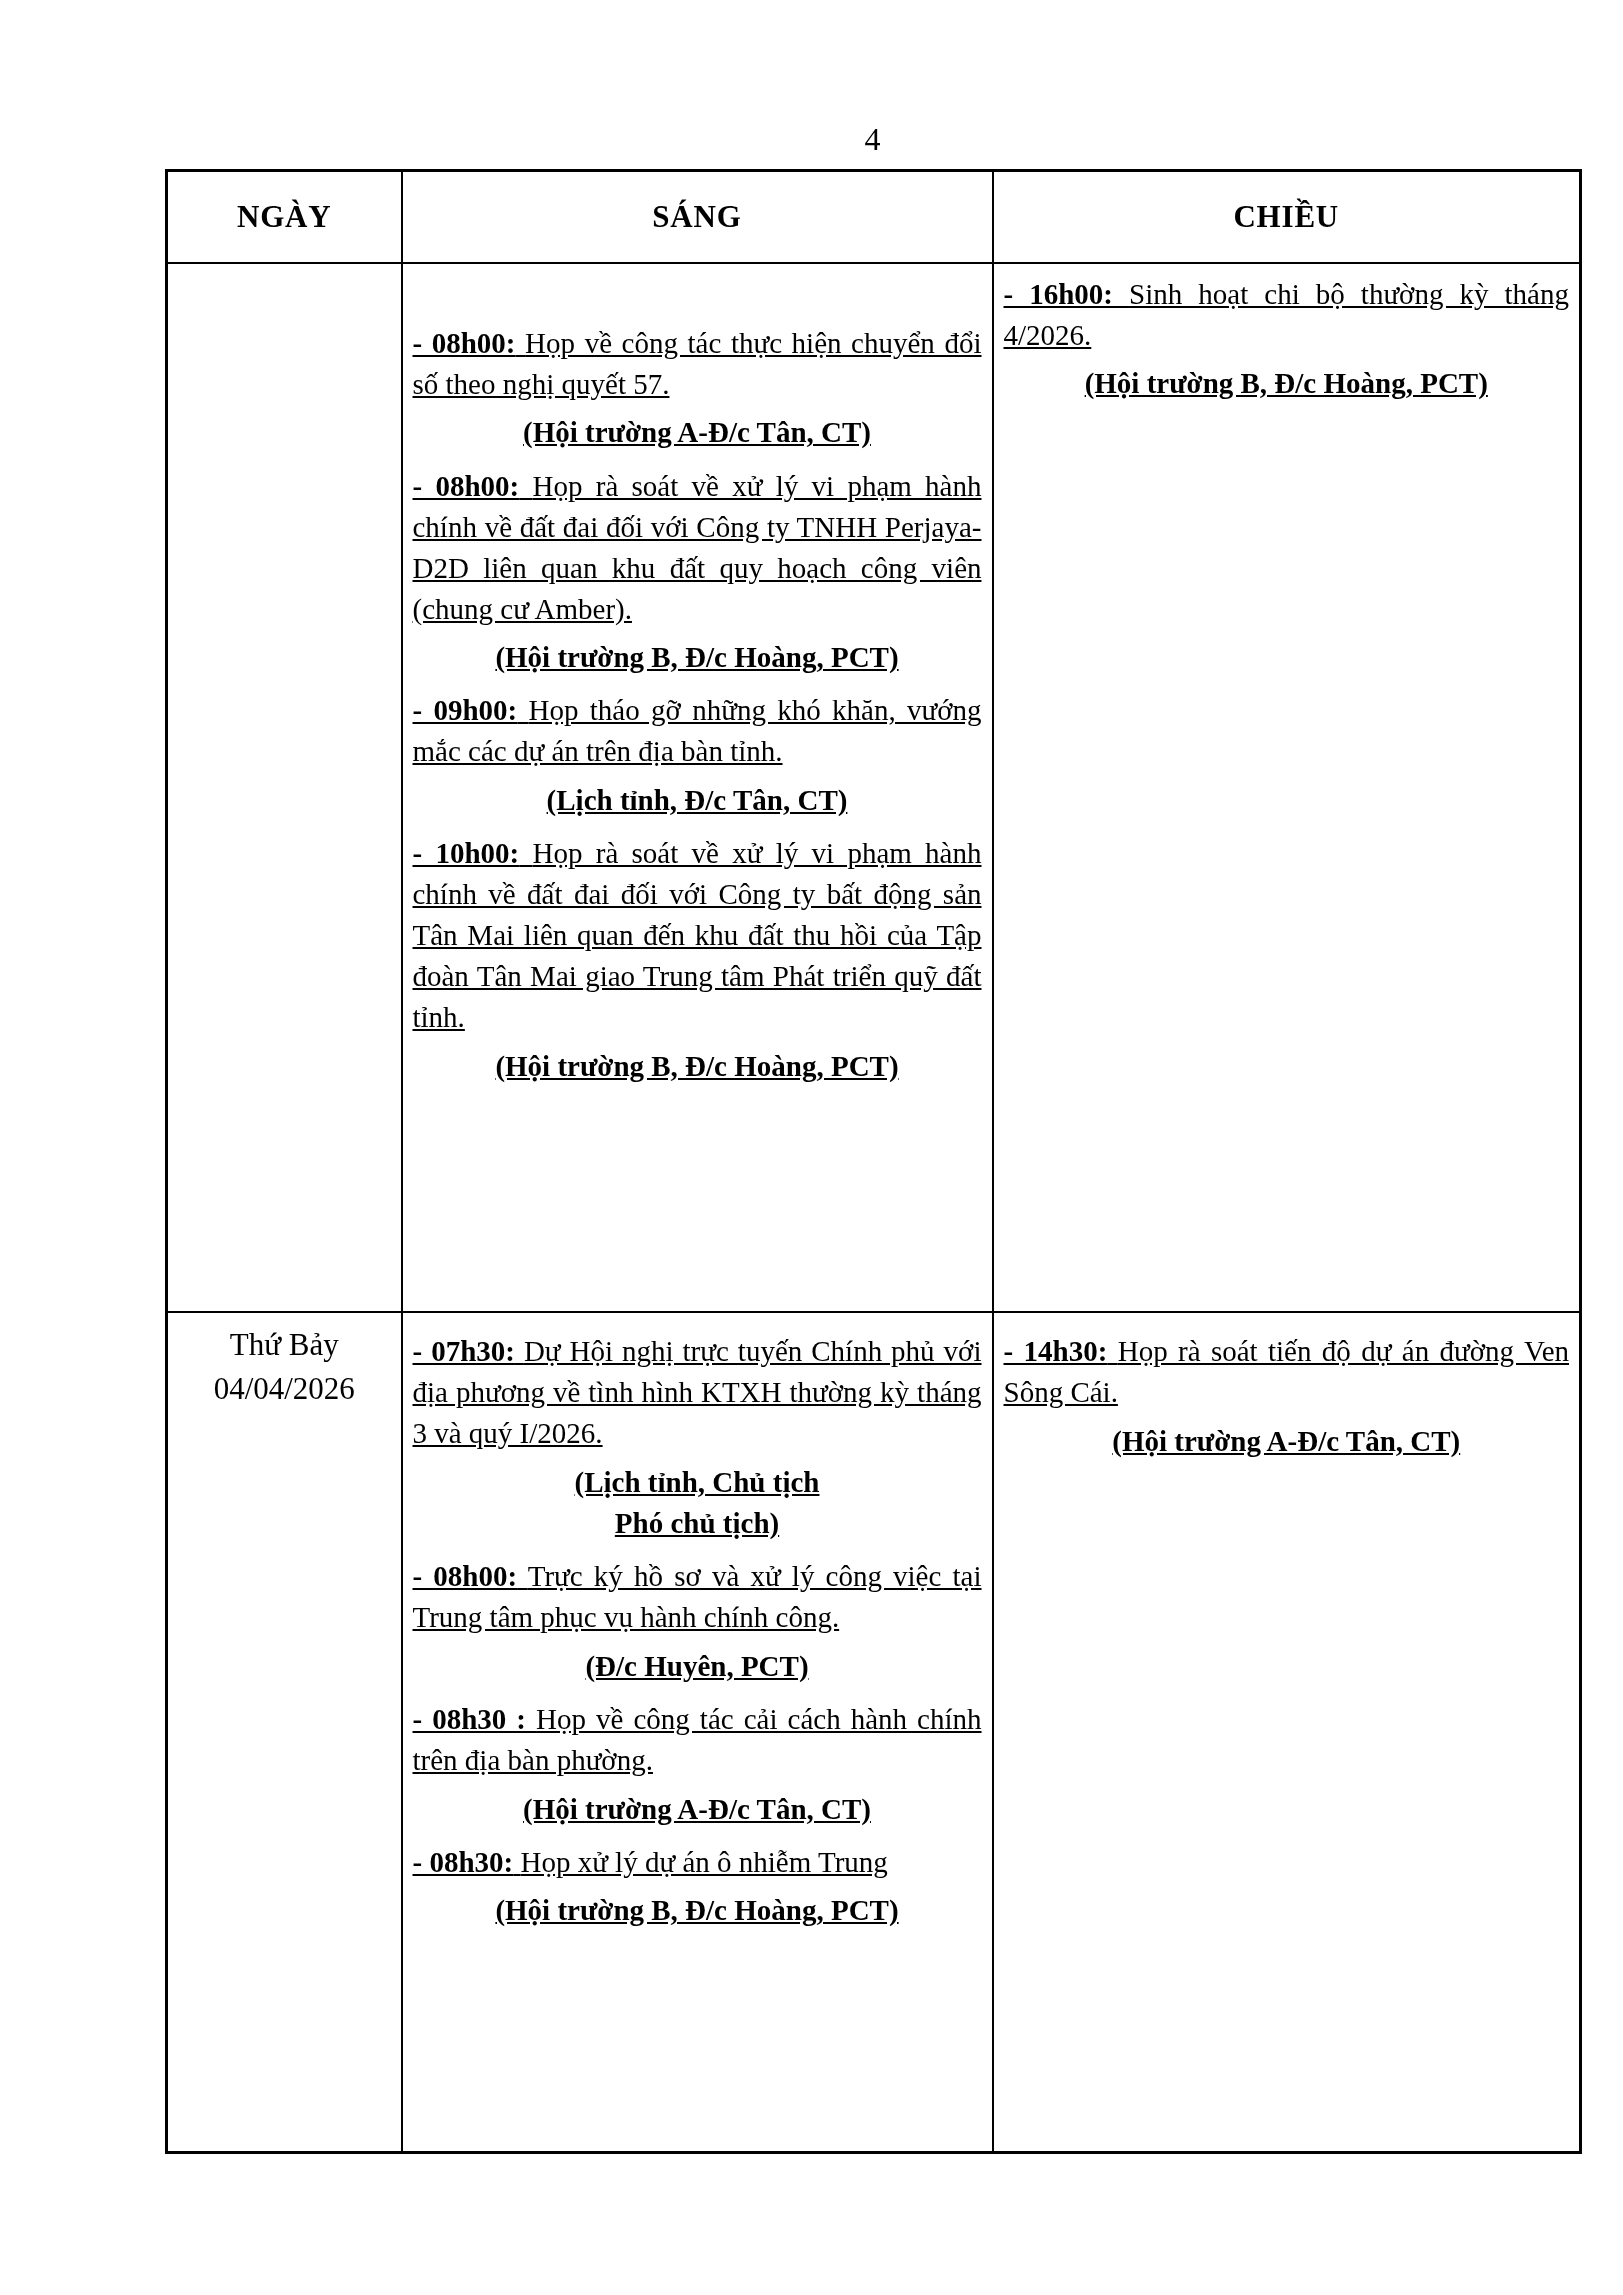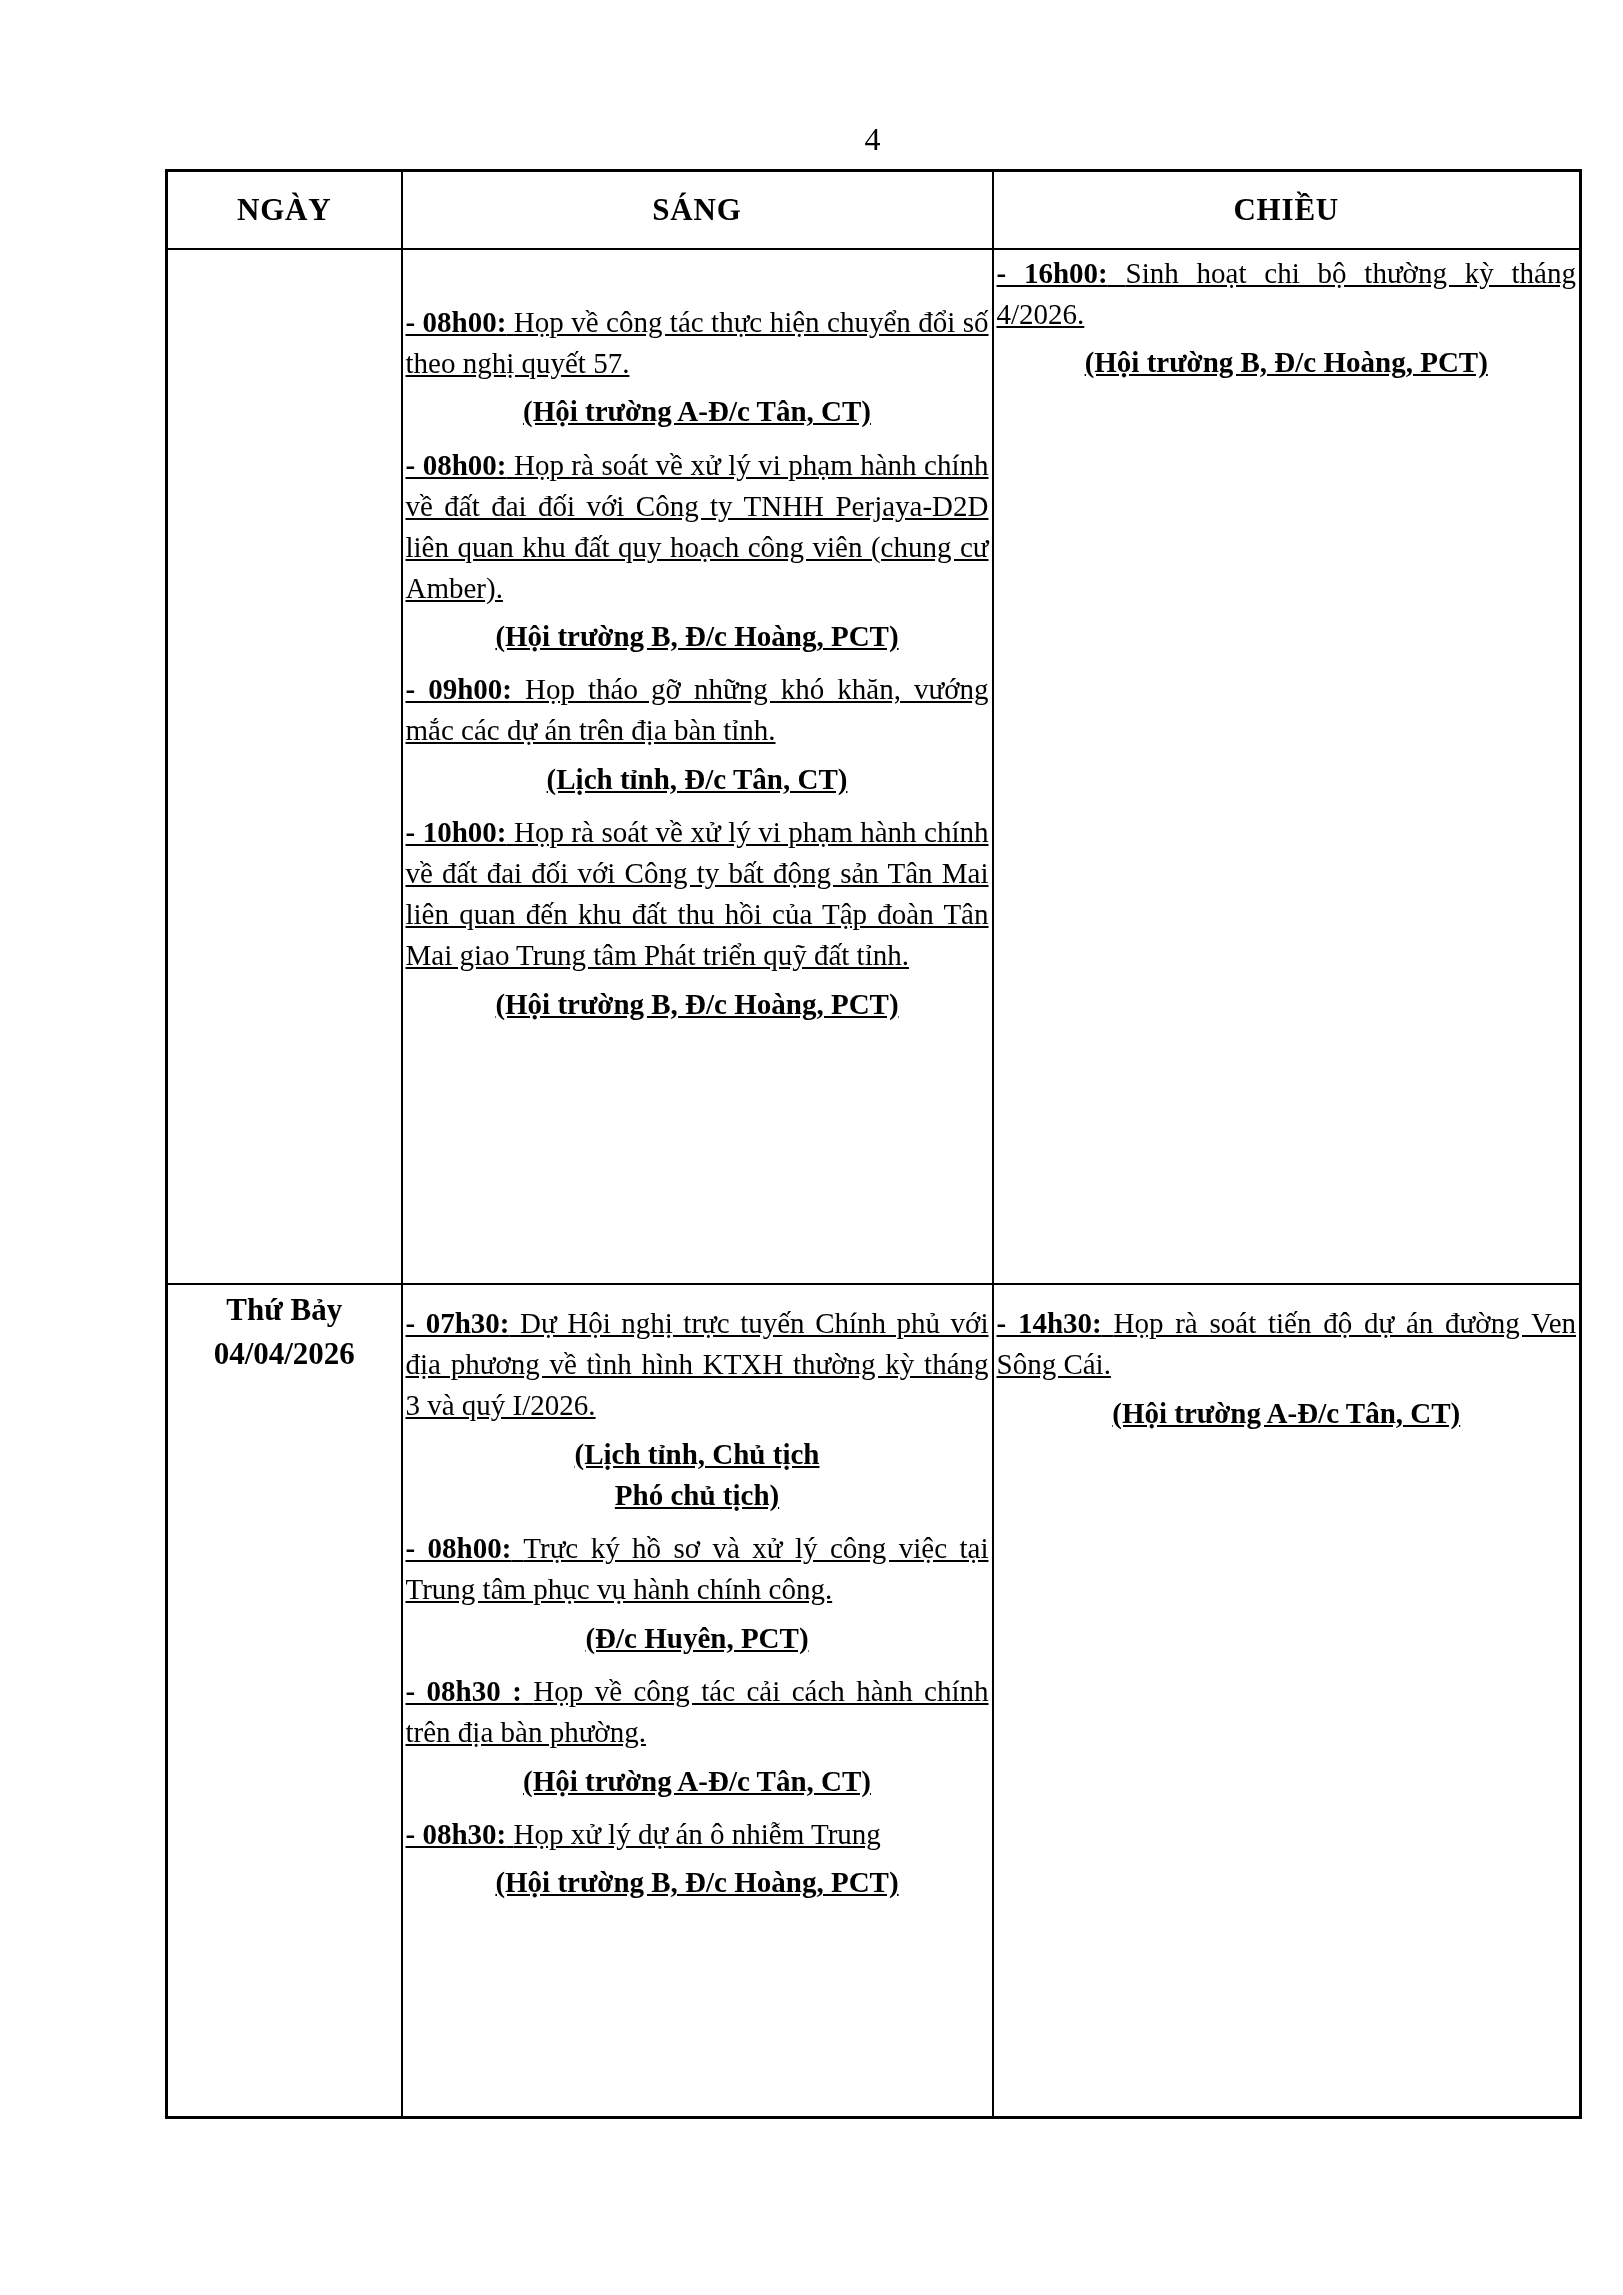--- a/index.html
+++ b/index.html
@@ -26,21 +26,21 @@
   table.schedule {
     margin-left: 165px;
     width: 1415px;
     border-collapse: collapse;
     table-layout: fixed;
     border: 3.1px solid #000;
   }
   table.schedule th,
   table.schedule td {
     border: 2.3px solid #000;
-    padding: 3px;
+    padding: 10px;
     vertical-align: top;
   }
   table.schedule th {
     height: 70px;
     font-size: 31px;
     font-weight: bold;
     text-align: center;
     vertical-align: middle;
     letter-spacing: 0.8px;
   }
@@ -67,21 +67,21 @@
     font-size: 29px;
     line-height: 41px;
     font-weight: bold;
     text-align: center;
   }
   .entry .venue + .venue { margin-top: 0; }
   .gap-top { margin-top: 49px; }
   td.date-cell {
     text-align: center;
     vertical-align: middle;
-    font-weight: bold;
+    font-weight: normal;
     font-size: 31px;
     line-height: 44px;
     margin-left: 40px;
   }
   .footer-note {
     margin: 81px 0 0 237px;
     width: 1209px;
     font-size: 31px;
     line-height: 47px;
     text-align: justify;

